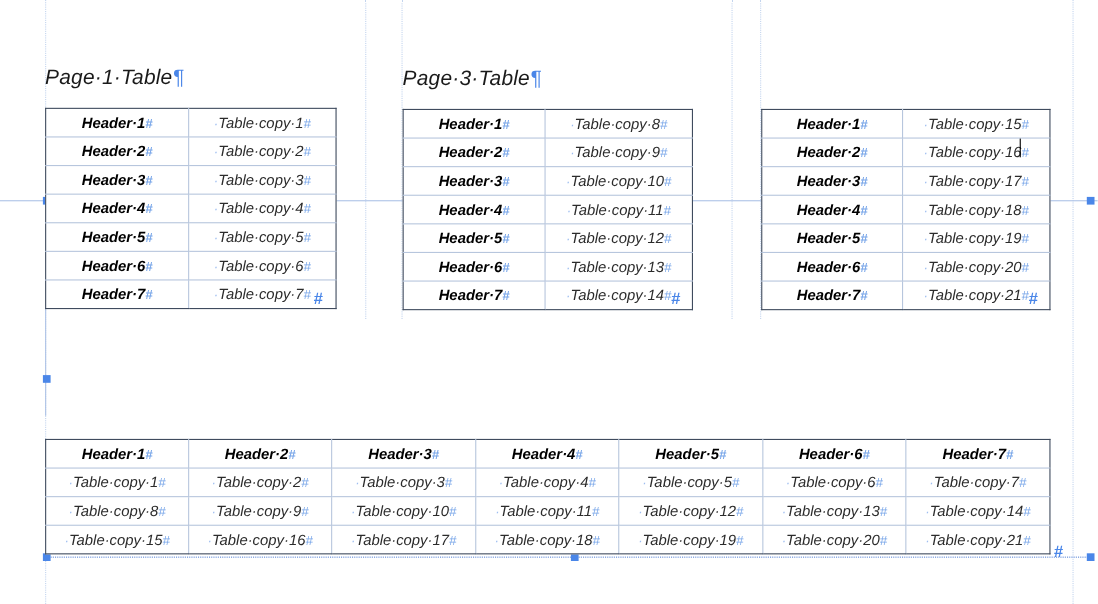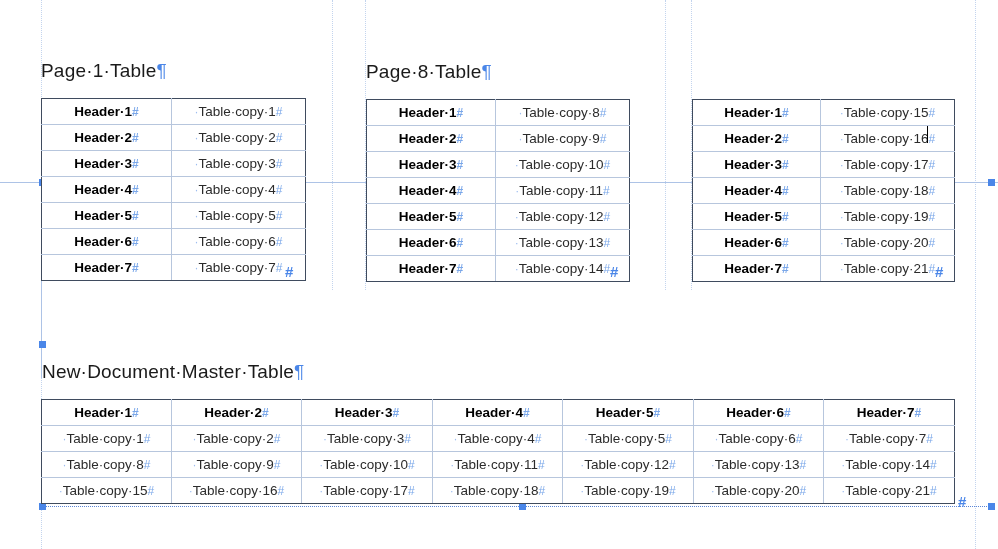--- a/index.html
+++ b/index.html
@@ -8,20 +8,21 @@
     width: 998px; height: 549px;
     background: #ffffff;
     font-family: "Liberation Sans", sans-serif;
     overflow: hidden;
   }
   #canvas {
     position: relative;
     width: 854px;
     height: 549px;
     background: #ffffff;
+    font-style: italic;
   }
 
   
   .vguide {
     position: absolute;
     top: 0;
     width: 1px;
     border-left: 1px dotted #c3d4ee;
     pointer-events: none;
   }
@@ -180,21 +181,21 @@
         </tr>
         <tr>
           <td class="hdr"><span>Header·7</span><span class="fmark">#</span></td>
           <td><span class="lead-mark">·</span><span>Table·copy·7</span><span class="fmark">#</span></td>
         </tr>
       </tbody>
   </table>
   <span class="table-endmark" style="left:285px; top:264px;">#</span>
 
   <div class="doc-heading" style="left:366px; top:61px;">
-    <span>Page·8·Table</span><span class="pilcrow">¶</span>
+    <span>Page·3·Table</span><span class="pilcrow">¶</span>
   </div>
 
   <table class="doc-table" style="left:366px; top:99px; width:263px;">
     <colgroup>
         <col style="width:129px;">
         <col style="width:134px;">
       </colgroup>
     <tbody>
         <tr>
           <td class="hdr"><span>Header·1</span><span class="fmark">#</span></td>
@@ -261,23 +262,20 @@
         </tr>
         <tr>
           <td class="hdr"><span>Header·7</span><span class="fmark">#</span></td>
           <td><span class="lead-mark">·</span><span>Table·copy·21</span><span class="fmark">#</span></td>
         </tr>
       </tbody>
   </table>
   <span class="table-endmark" style="left:935px; top:264px;">#</span>
   <div class="caret" style="left:927px; top:126px; height:17px;"></div>
 
-  <div class="doc-heading" style="left:42px; top:361px;">
-    <span>New·Document·Master·Table</span><span class="pilcrow">¶</span>
-  </div>
 
   <table class="doc-table" style="left:41px; top:399px; width:913px;">
     <colgroup>
       <col style="width:130px;">
         <col style="width:130px;">
         <col style="width:131px;">
       <col style="width:130px;">
         <col style="width:131px;">
         <col style="width:130px;">
         <col style="width:131px;">

